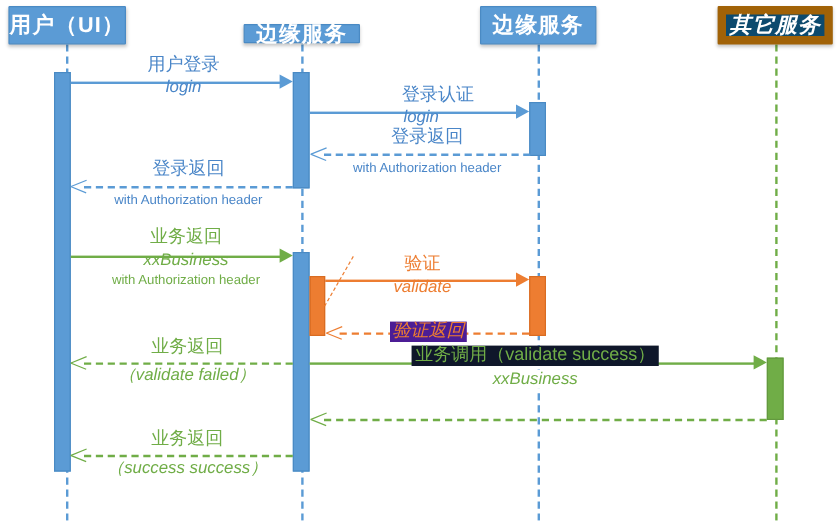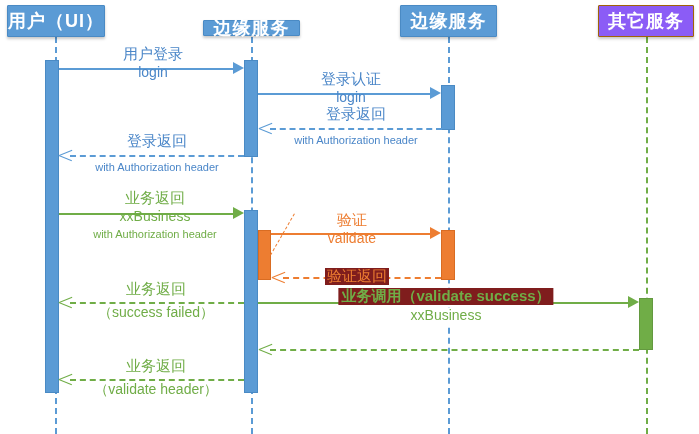--- a/index.html
+++ b/index.html
@@ -25,21 +25,21 @@
     align-items: center;
     justify-content: center;
     color: #ffffff;
     font-weight: bold;
     font-size: 18px;
     letter-spacing: 1px;
     border-radius: 1px;
     box-shadow: 0 2px 3px rgba(0,0,0,0.22);
   }
   .actor-blue { background: #5b9bd5; border: 1px solid #4a8ac4; }
-  .actor-green { background: #8b5cf6; border: 1px solid #a16207; }
+  .actor-green { background: #0c4a6e; border: 7px solid #a16207; font-style: italic; }
 
   
   .lifeline {
     position: absolute;
     width: 0;
     border-left-width: 2px;
     border-left-style: dashed;
   }
   .lifeline-blue { border-left-color: #5b9bd5; }
   .lifeline-green { border-left-color: #70ad47; }
@@ -100,21 +100,21 @@
   .ao-green span { border-top-color: #70ad47; }
   .ao-orange span { border-top-color: #ed7d31; }
 
   
   .label {
     position: absolute;
     white-space: nowrap;
     line-height: 1.12;
   }
   .lbl-cn { font-size: 15px; }
-  .lbl-en { font-size: 14px; }
+  .lbl-en { font-size: 14px; font-style: italic; }
   .lbl-sm { font-size: 11px; }
   .t-blue { color: #4a86c8; }
   .t-green { color: #70ad47; }
   .t-orange { color: #ed7d31; }
   .lbl-bold { font-weight: bold; font-size: 14px; }
   .center { transform: translateX(-50%); text-align: left; }
 
   
   .note-connector {
     position: absolute;
@@ -154,21 +154,21 @@
   <div class="activation act-orange" style="left:441px; top:230px; width:14px; height:50px;"></div>
   <div class="activation act-green" style="left:639px; top:298px; width:14px; height:52px;"></div>
 
   <div class="msg-line solid c-blue" style="left:59px; top:68px; width:175px;"></div>
   <div class="arrow-solid right ah-blue" style="left:233px; top:62px;"></div>
   <div class="label lbl-cn t-blue center" style="left:153px; top:46px;">用户登录</div>
   <div class="label lbl-en t-blue center" style="left:153px; top:65px;">login</div>
 
   <div class="msg-line solid c-blue" style="left:258px; top:93px; width:173px;"></div>
   <div class="arrow-solid right ah-blue" style="left:430px; top:87px;"></div>
-  <div class="label lbl-cn t-blue center" style="left:351px; top:71px;">登录认证</div>
+  <div class="label lbl-cn t-blue center" style="left:365px; top:71px;">登录认证</div>
   <div class="label lbl-en t-blue center" style="left:351px; top:90px;">login</div>
 
   <div class="msg-line dashed c-blue" style="left:270px; top:128px; width:172px;"></div>
   <div class="arrow-open ao-blue" style="left:259px; top:121px;">
     <span class="up"></span>
       <span class="dn"></span>
   </div>
   <div class="label lbl-cn t-blue center" style="left:356px; top:106px;">登录返回</div>
   <div class="label lbl-sm t-blue center" style="left:356px; top:134px;">with Authorization header</div>
 
@@ -191,42 +191,42 @@
   <div class="msg-line solid c-orange" style="left:271px; top:233px; width:160px;"></div>
   <div class="arrow-solid right ah-orange" style="left:430px; top:227px;"></div>
   <div class="label lbl-cn t-orange center" style="left:352px; top:212px;">验证</div>
   <div class="label lbl-en t-orange center" style="left:352px; top:231px;">validate</div>
 
   <div class="msg-line dashed c-orange" style="left:283px; top:277px; width:158px;"></div>
   <div class="arrow-open ao-orange" style="left:272px; top:270px;">
     <span class="up"></span>
       <span class="dn"></span>
   </div>
-  <div class="label lbl-cn t-orange center" style="left:357px; top:268px; background:#7f1d1d; padding:0 2px;">验证返回</div>
+  <div class="label lbl-cn t-orange center" style="left:357px; top:268px; background:#4c1d95; padding:0 2px;font-style:italic;">验证返回</div>
 
   <div class="msg-line dashed c-green" style="left:70px; top:302px; width:174px;"></div>
   <div class="arrow-open ao-green" style="left:59px; top:295px;">
     <span class="up"></span>
       <span class="dn"></span>
   </div>
   <div class="label lbl-cn t-green center" style="left:156px; top:281px;">业务返回</div>
-  <div class="label lbl-en t-green center" style="left:156px; top:305px;">（success failed）</div>
+  <div class="label lbl-en t-green center" style="left:156px; top:305px;">（validate failed）</div>
 
   <div class="msg-line solid c-green" style="left:258px; top:302px; width:371px;"></div>
   <div class="arrow-solid right ah-green" style="left:628px; top:296px;"></div>
-  <div class="label lbl-cn t-green center" style="left:446px; top:288px; background:#7f1d1d; padding:0 3px;font-weight:bold;">业务调用（validate success）</div>
+  <div class="label lbl-cn t-green center" style="left:446px; top:288px; background:#0f172a; padding:0 3px;">业务调用（validate success）</div>
   <div class="label lbl-en t-green center" style="left:446px; top:308px; background:#ffffff; padding:0 3px;">xxBusiness</div>
 
   <div class="msg-line dashed c-green" style="left:270px; top:349px; width:369px;"></div>
   <div class="arrow-open ao-green" style="left:259px; top:342px;">
     <span class="up"></span>
       <span class="dn"></span>
   </div>
 
   <div class="msg-line dashed c-green" style="left:70px; top:379px; width:174px;"></div>
   <div class="arrow-open ao-green" style="left:59px; top:372px;">
     <span class="up"></span>
       <span class="dn"></span>
   </div>
   <div class="label lbl-cn t-green center" style="left:156px; top:358px;">业务返回</div>
-  <div class="label lbl-en t-green center" style="left:156px; top:382px;">（validate header）</div>
+  <div class="label lbl-en t-green center" style="left:156px; top:382px;">（success success）</div>
 
 </div>
 
 </body></html>

